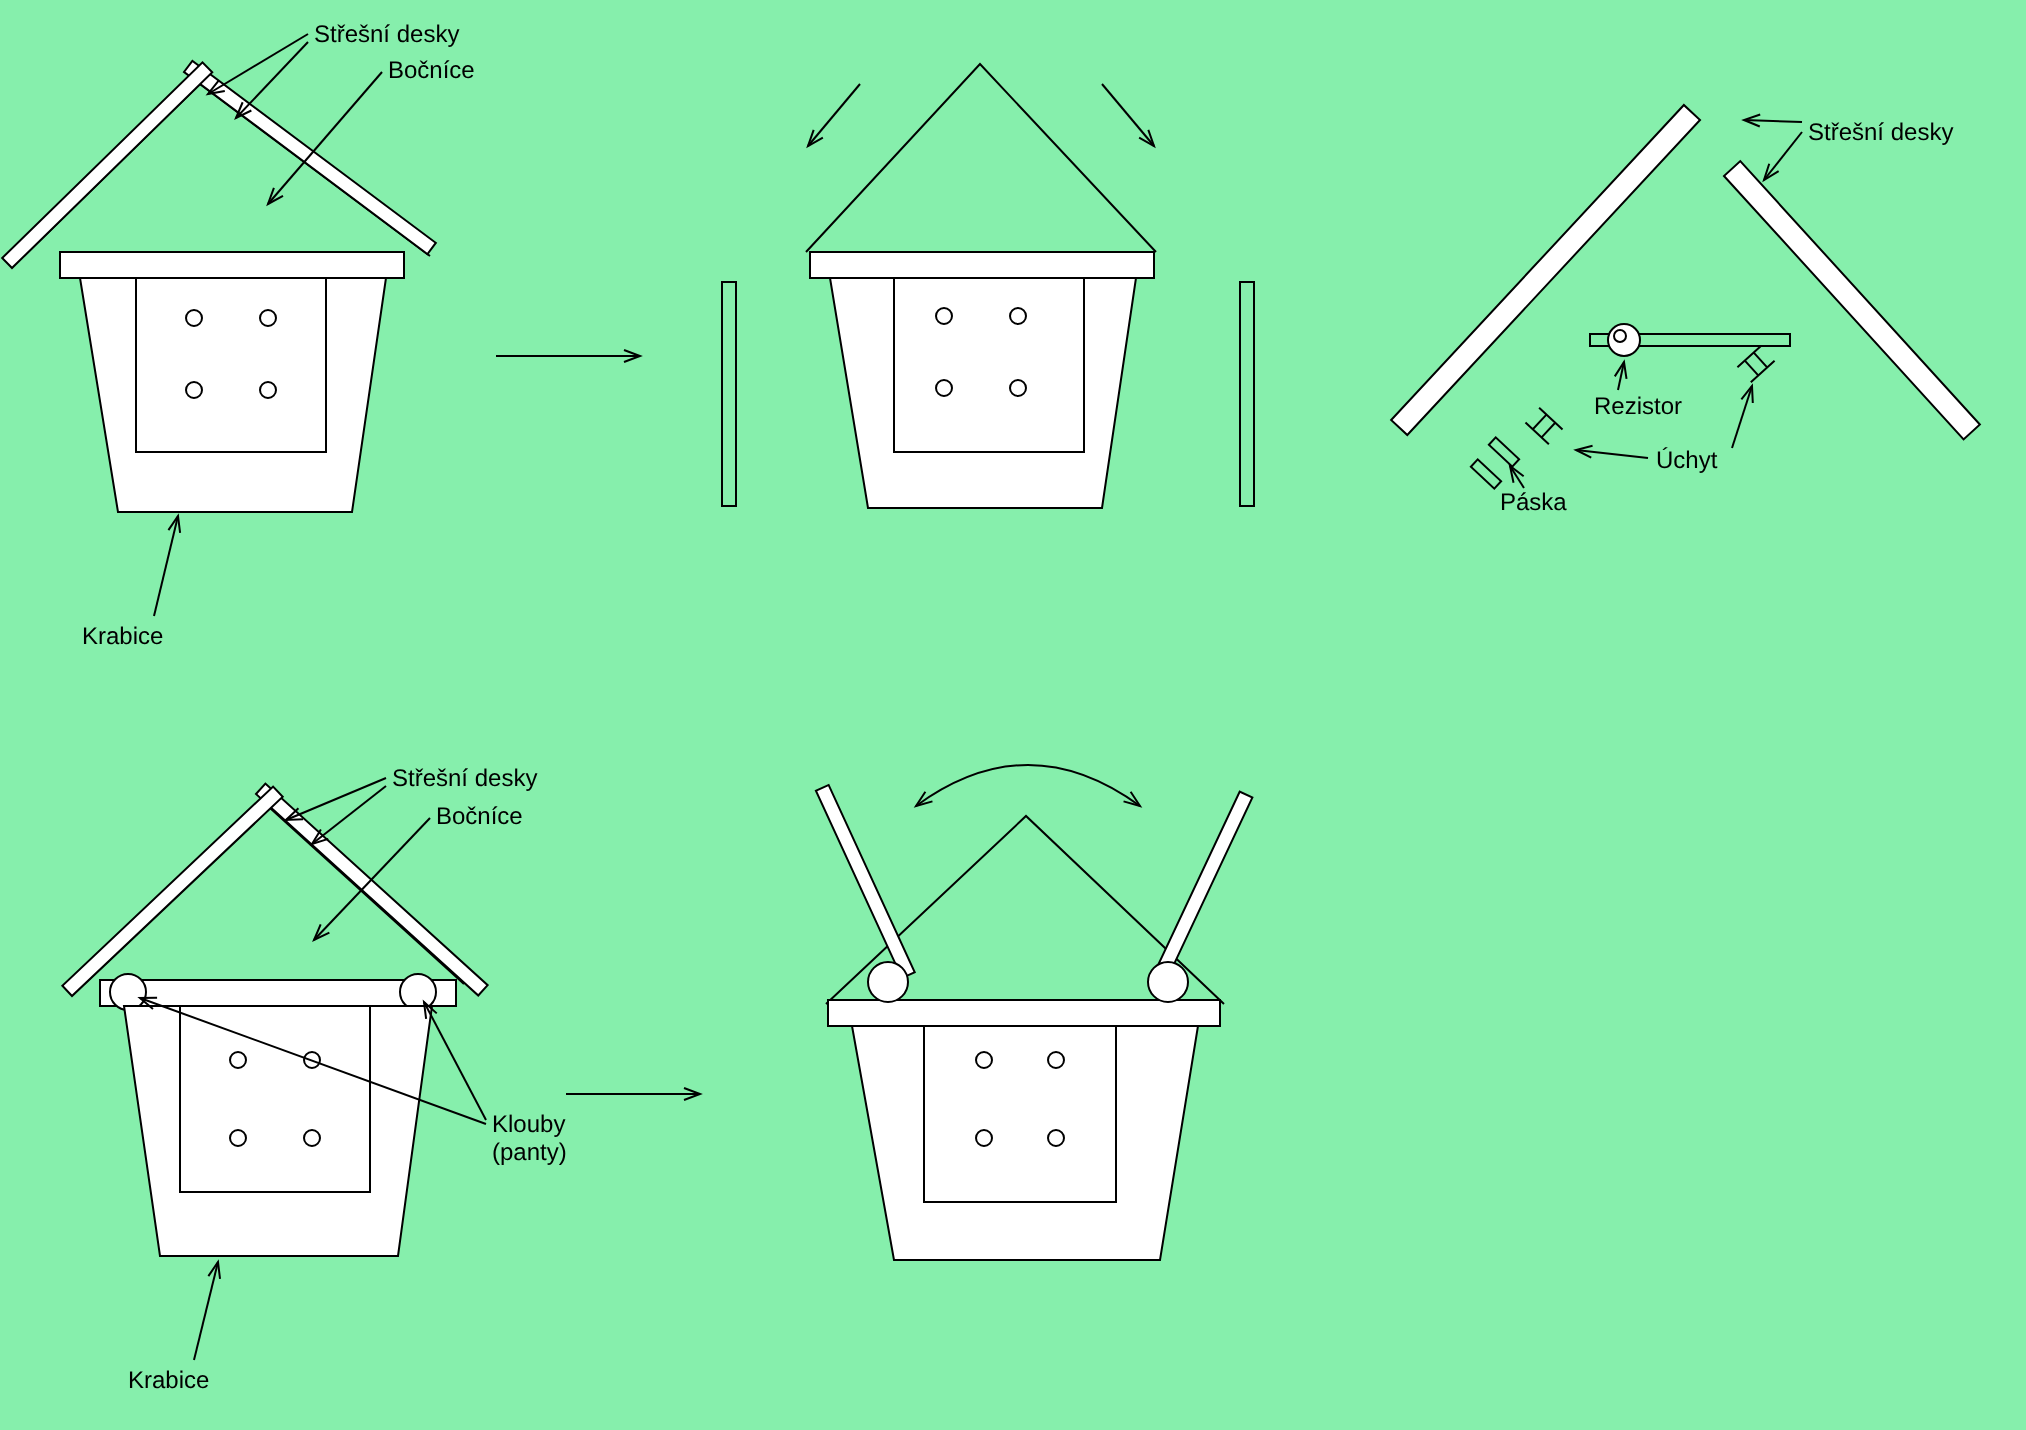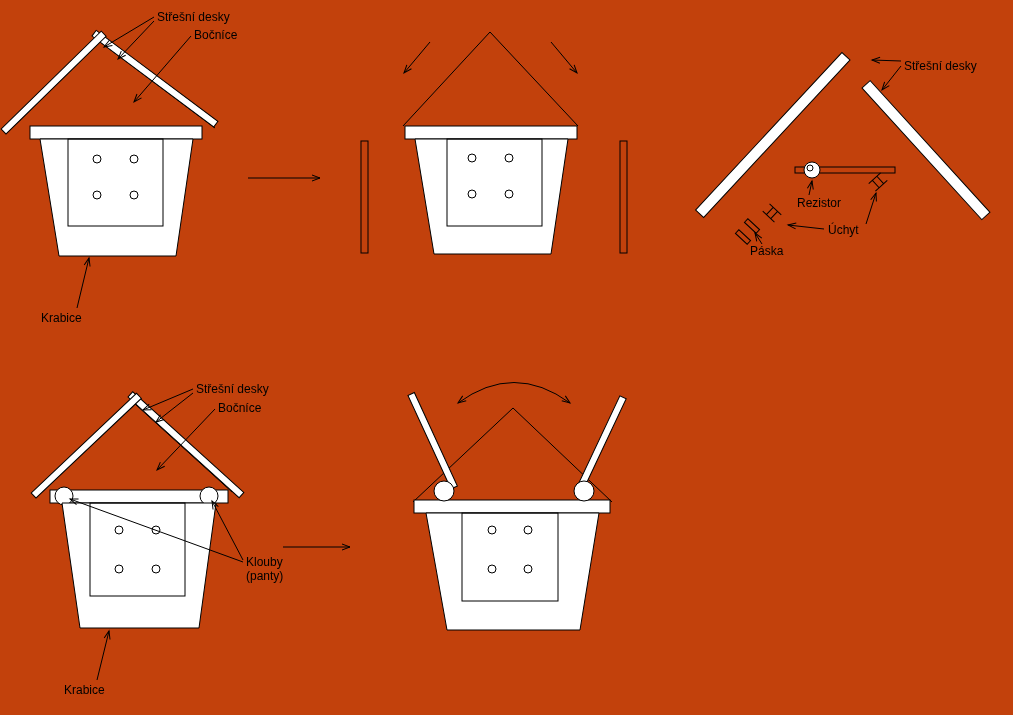--- a/index.html
+++ b/index.html
@@ -1,20 +1,20 @@
 <!DOCTYPE html>
 <html><head>
 <meta charset="utf-8">
 <style>
   html, body { margin: 0; padding: 0; background: #ffffff; }
   .page {
     position: relative;
     width: 1013px;
     height: 715px;
-    background: #c2410c;
+    background: #86efac;
     overflow: hidden;
     font-family: "Liberation Sans", "DejaVu Sans", sans-serif;
   }
   svg { display: block; }
   svg text {
     font-family: "Liberation Sans", "DejaVu Sans", sans-serif;
     font-size: 12px;
     fill: #000000;
   }
   .ln  { fill: none;    stroke: #000000; stroke-width: 1; }

